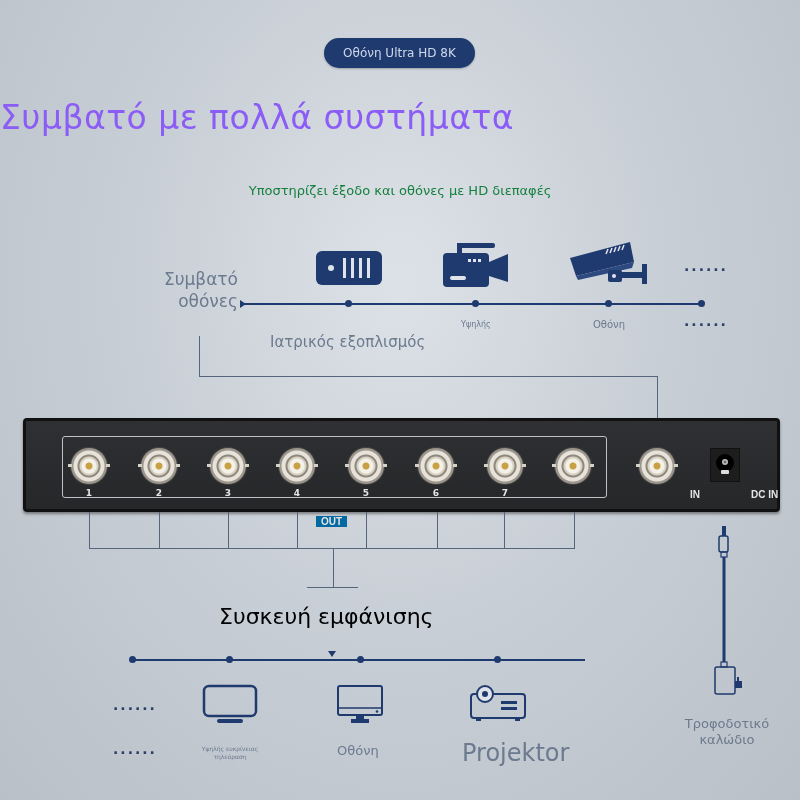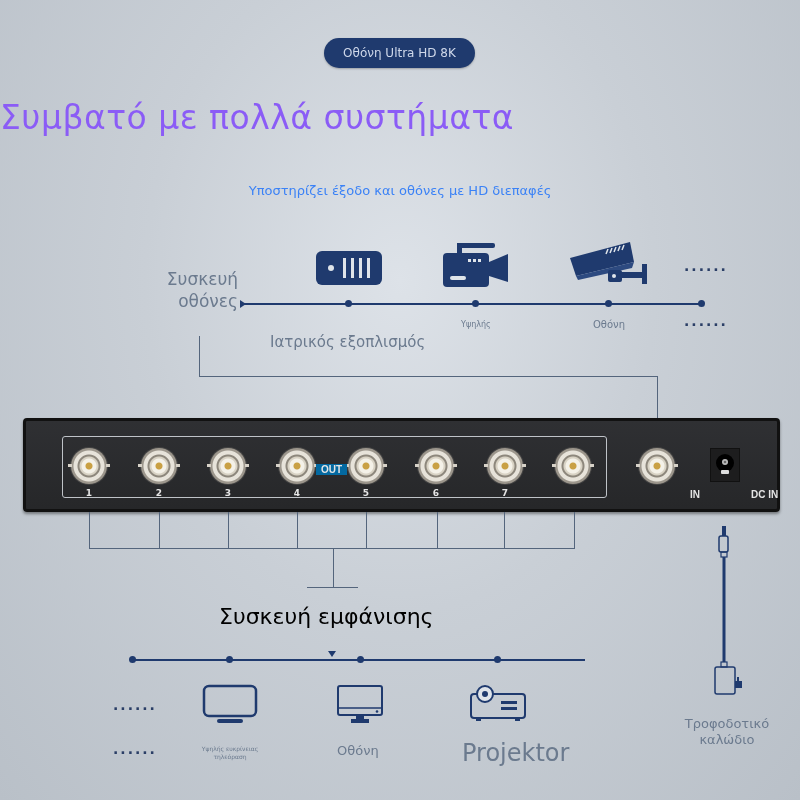--- a/index.html
+++ b/index.html
@@ -15,21 +15,21 @@
     background: #1f3a6e; border-radius: 15px;
     color: #cfd8ea; font-size: 12px; line-height: 30px; text-align: center;
     box-shadow: 0 1px 2px rgba(0,0,0,0.25);
   }
   .title {
     left: 0; width: 800px; top: 98px; text-align: left;
     color: #8b5cf6; font-size: 33px; letter-spacing: 0.5px;
   }
   .subtitle {
     left: 0; width: 800px; top: 183px; text-align: center;
-    color: #3b82f6; font-size: 13px;
+    color: #15803d; font-size: 13px;
   }
   .label-grey { color: #6b7a8e; }
   .line { background: #1f3a6e; }
   .thin { background: #54657c; }
   .dot { width: 7px; height: 7px; border-radius: 50%; background: #1f3a6e; }
   .dots { color: #2a3e66; font-size: 14px; letter-spacing: 2px; font-weight: bold; }
   .device {
     left: 23px; top: 418px; width: 757px; height: 94px;
     background: linear-gradient(#2f3033, #262729);
     border: 3px solid #111; border-radius: 4px;
@@ -57,21 +57,21 @@
   }
 </style>
 </head>
 <body>
 
 <div class="abs badge">Οθόνη Ultra HD 8K</div>
 <div class="abs title">Συμβατό με πολλά συστήματα</div>
 <div class="abs subtitle">Υποστηρίζει έξοδο και οθόνες με HD διεπαφές</div>
 
 <div class="abs label-grey" style="left:158px; top:268px; font-size:17px; line-height:22px; text-align:right; width:80px;">
-  <div>Συσκευή</div>
+  <div>Συμβατό</div>
   <div>οθόνες</div>
 </div>
 
 <div class="abs" style="left:240px; top:300px; width:0; height:0; border-top:4px solid transparent; border-bottom:4px solid transparent; border-left:6px solid #1f3a6e;"></div>
 <div class="abs line" style="left:244px; top:303px; width:458px; height:2px;"></div>
 <div class="abs dot" style="left:345px; top:300px;"></div>
 <div class="abs dot" style="left:472px; top:300px;"></div>
 <div class="abs dot" style="left:605px; top:300px;"></div>
 <div class="abs dot" style="left:698px; top:300px;"></div>
 
@@ -137,21 +137,21 @@
 <div class="abs bnc" style="left:487px; top:448px;"></div>
 <div class="abs bnc" style="left:555px; top:448px;"></div>
 
 <div class="abs port-num" style="left:79px; top:488px;">1</div>
 <div class="abs port-num" style="left:149px; top:488px;">2</div>
 <div class="abs port-num" style="left:218px; top:488px;">3</div>
 <div class="abs port-num" style="left:287px; top:488px;">4</div>
 <div class="abs port-num" style="left:356px; top:488px;">5</div>
 <div class="abs port-num" style="left:426px; top:488px;">6</div>
 <div class="abs port-num" style="left:495px; top:488px;">7</div>
-<div class="abs port-label" style="left:316px; top:464px; background:#0369a1; padding:0 5px;">OUT</div>
+<div class="abs port-label" style="left:316px; top:516px; background:#0369a1; padding:0 5px;">OUT</div>
 
 <div class="abs bnc" style="left:639px; top:448px;"></div>
 <div class="abs port-label" style="left:650px; top:489px;">IN</div>
 
 <div class="abs dcjack">
   <svg width="28" height="32" viewBox="0 0 28 32">
     <circle cx="14" cy="14" r="9" fill="#000"></circle>
     <circle cx="14" cy="13" r="3" fill="#bbb"></circle>
     <circle cx="14" cy="13" r="1.3" fill="#666"></circle>
     <rect x="10" y="21" width="8" height="4" rx="1" fill="#ddd"></rect>

